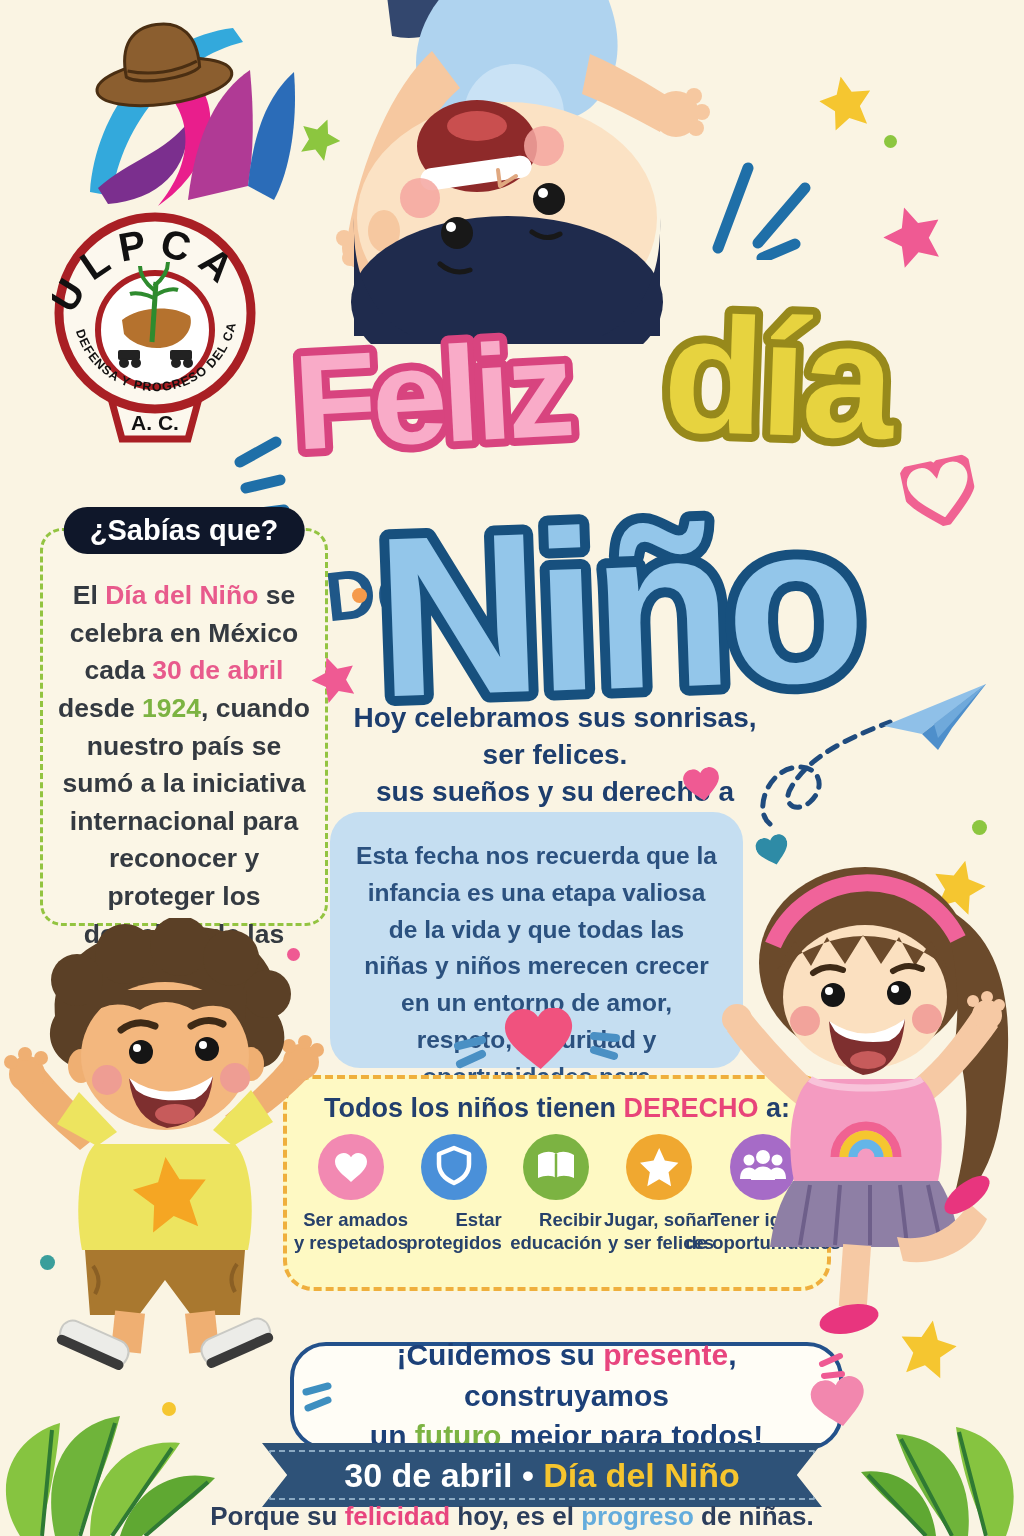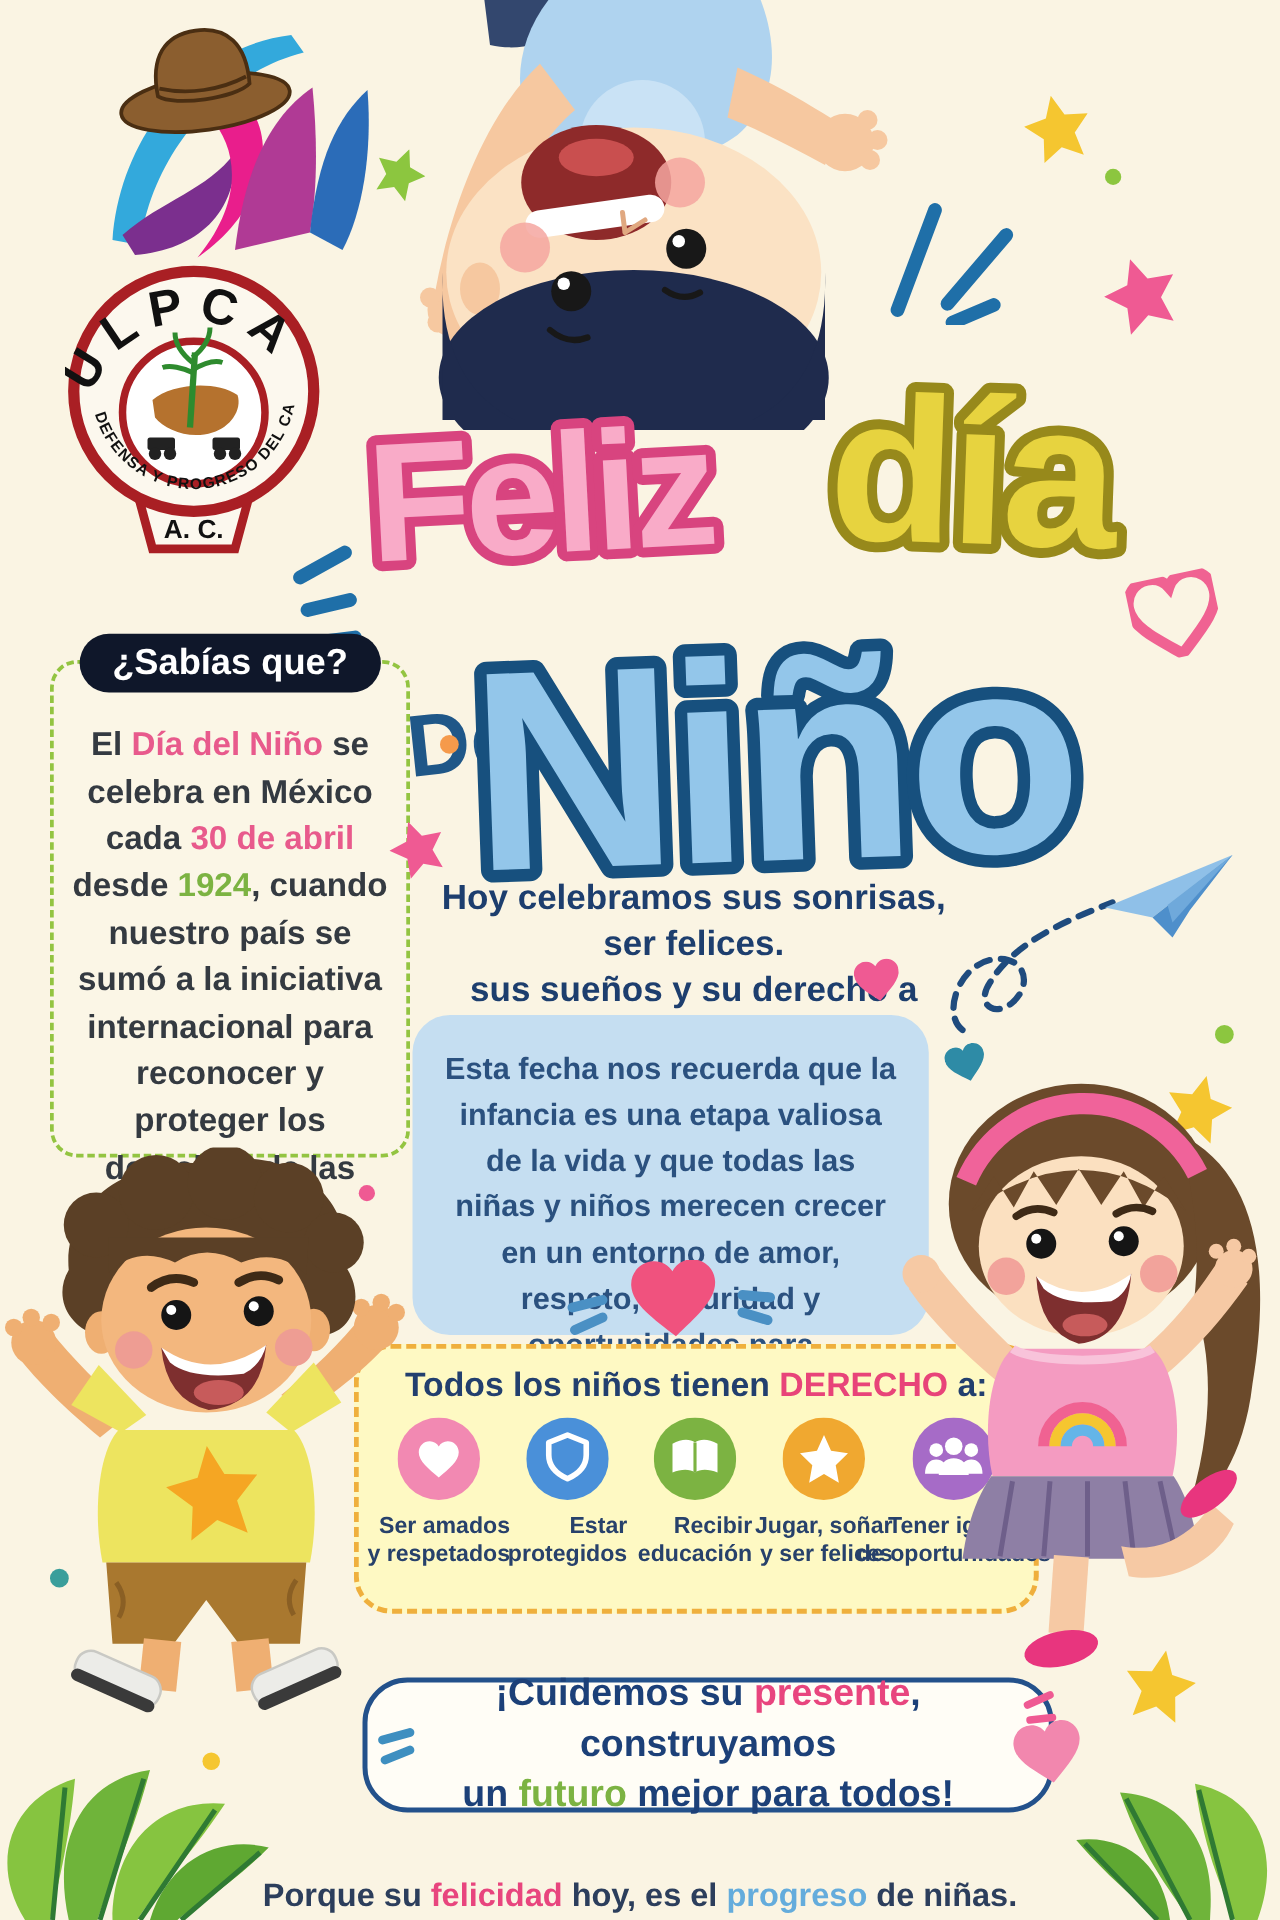--- a/index.html
+++ b/index.html
@@ -369,20 +369,24 @@
   <svg class="abs" style="left:806px;top:1348px" width="40" height="44" viewBox="0 0 40 44">
     <path d="M34,8 L16,16 M36,26 L18,28" stroke="#EF5A93" stroke-width="6" stroke-linecap="round" fill="none"></path>
   </svg>
   <svg class="abs" style="left:812px;top:1378px;transform:rotate(-10deg)" width="54" height="50" viewBox="0 0 32 30">
       <use href="#heartP" fill="#F287AE"></use>
     </svg>
   <svg class="abs" style="left:900px;top:1320px;transform:rotate(10deg)" width="56" height="56" viewBox="0 0 32 32">
       <use href="#starP" fill="#F5C630"></use>
     </svg>
 
+  <div class="abs ribbon">
+    <div class="ribbon-border"></div>
+    <div class="ribbon-text"><span>30 de abril</span><span> • </span><span class="hl-ribbon-yellow">Día del Niño</span></div>
+  </div>
 
   <div class="abs footer"><span>Porque su </span><span class="hl-foot-pink">felicidad</span><span> hoy, es el </span><span class="hl-foot-blue">progreso</span><span> de niñas.</span></div>
 
   <svg class="abs" style="left:0px;top:1368px" width="245" height="168" viewBox="0 0 245 168">
     <path d="M20,168 C-10,120 10,70 60,55 C55,110 45,145 40,168 Z" fill="#86C440"></path>
     <path d="M55,168 C40,100 70,55 120,48 C105,105 85,145 78,168 Z" fill="#6FB43A"></path>
     <path d="M90,168 C90,105 130,70 180,75 C150,120 120,150 110,168 Z" fill="#86C440"></path>
     <path d="M120,168 C135,120 175,100 215,110 C180,145 150,160 142,168 Z" fill="#5FA832"></path>
     <path d="M52,62 L42,168 M115,55 L80,168 M172,80 L112,168 M208,114 L145,168" stroke="#2F7A33" stroke-width="4" fill="none"></path>
   </svg>

